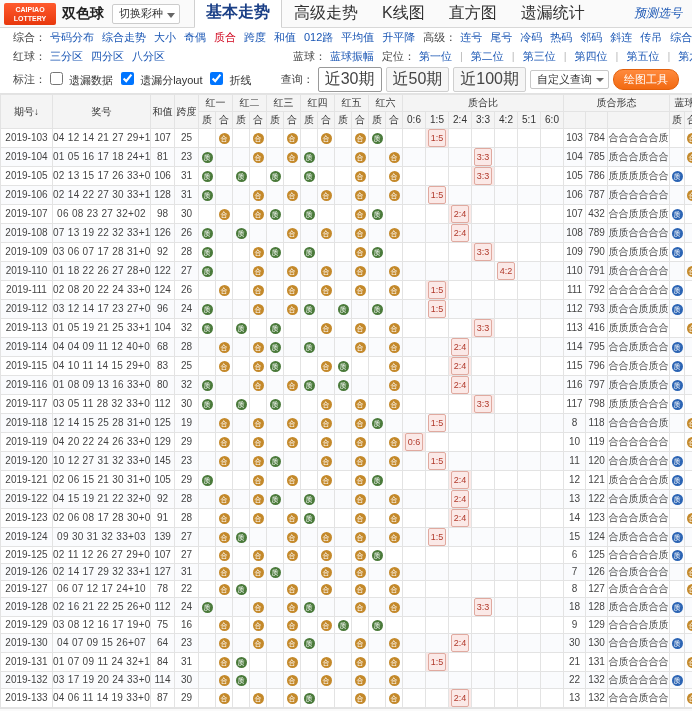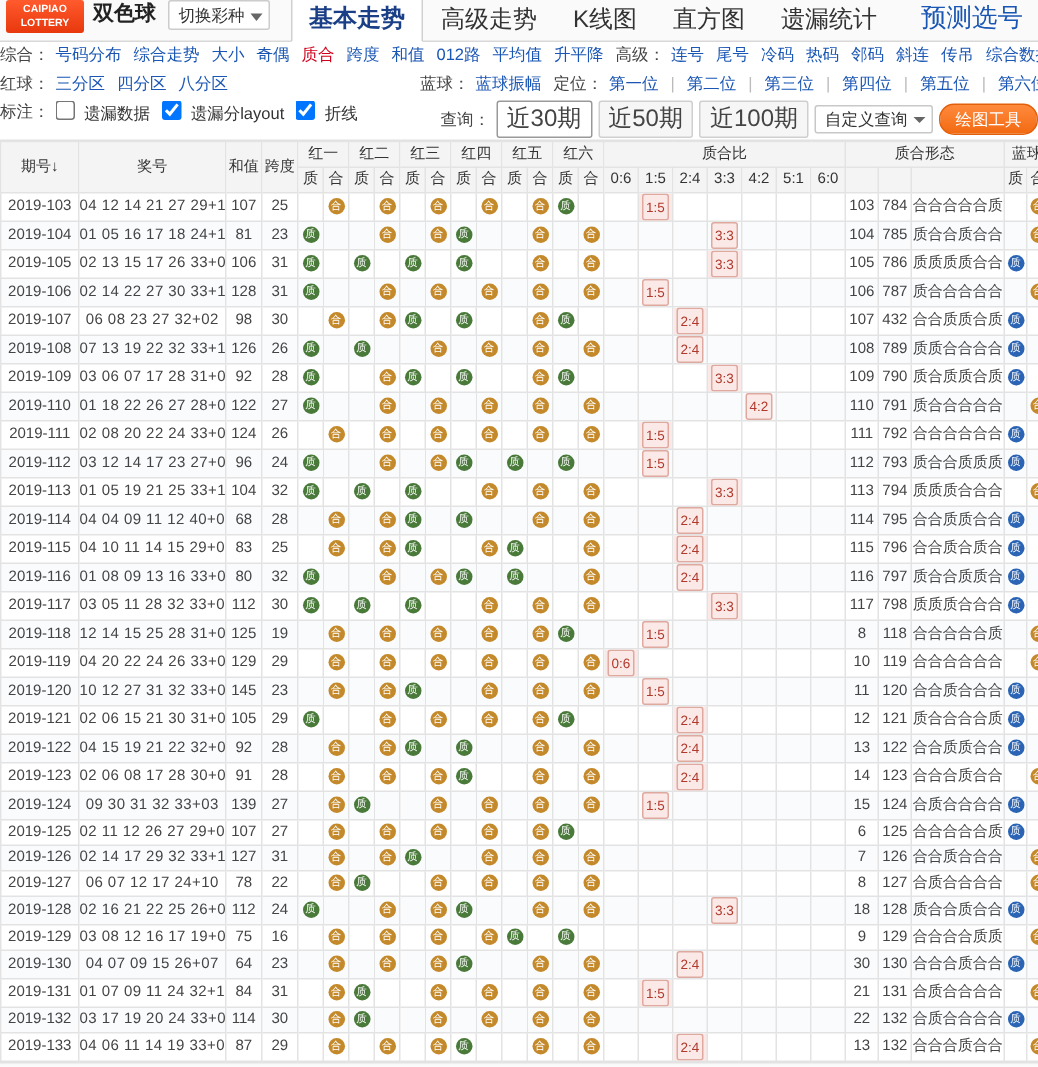--- a/index.html
+++ b/index.html
@@ -7,21 +7,21 @@
   body {
     width: 692px; height: 711px;
     font-family: "Liberation Sans", sans-serif;
     font-size: 11px;
     color: #333;
     background: #fff;
     overflow: hidden;
   }
   
   .topbar {
-    display:flex; height:28px;
+    display:flex; align-items:center; height:28px;
     border-bottom:1px solid #d8d8d8;
     background:#fafafa; padding:0 4px;
   }
   .logo {
     width:52px; height:22px; border-radius:2px;
     background:linear-gradient(#ff5a2d,#e8380d);
     color:#fff; font-size:7px; line-height:9px;
     text-align:center; padding-top:2px; margin-right:6px;
     font-weight:bold;
   }
@@ -39,25 +39,25 @@
   .maintabs { display:flex; margin-left:14px; align-items:flex-end; height:28px; }
   .maintab {
     font-size:16px; padding:5px 11px 4px; color:#333; cursor:pointer;
     border:1px solid transparent; border-bottom:none;
   }
   .maintab.active {
     font-weight:bold; color:#1a3f86; background:#fff;
     border:1px solid #d0d0d0; border-bottom:1px solid #fff;
     border-radius:3px 3px 0 0;
   }
-  .preview-link { margin-left:auto; color:#1a56b4; font-size:17px; padding-right:6px; }
+  .preview-link { margin-left:auto; color:#1a56b4; font-size:12px; padding-right:6px;font-style:italic; }
 
   
   .filters { border-bottom:1px solid #e2e2e2; }
-  .frow { display:flex; align-items:flex-start; min-height:19px; font-size:11px; padding:1px 0; }
+  .frow { display:flex; align-items:center; min-height:19px; font-size:11px; padding:1px 13px; }
   .frow .lbl { color:#444; margin-right:4px; white-space:nowrap; }
   .frow .lnk { color:#1a56b4; margin-right:8px; white-space:nowrap; }
   .frow .lnk.sep:after { content:"|"; color:#bbb; margin-left:8px; }
   .frow.red .lnk.hot { color:#d0021b; }
   .rgt { margin-left:auto; display:flex; align-items:center; }
   .pill {
     border:1px solid #cfcfcf; background:#f6f6f6; padding:1px 6px; margin-right:4px;
     border-radius:2px; font-size:16px; color:#444;
   }
   .pill.sel { background:#fff; border-color:#999; }
@@ -610,21 +610,21 @@
           <td class="zone"></td>
           <td class="zone"><span class="ball he">合</span></td>
           <td class="ratio"></td>
           <td class="ratio"></td>
           <td class="ratio"></td>
           <td class="ratio hot"><span class="tag orange">3:3</span></td>
           <td class="ratio"></td>
           <td class="ratio"></td>
           <td class="ratio"></td>
           <td class="small">113</td>
-          <td class="small">794</td>
+          <td class="small">416</td>
           <td class="shape">质质质合合合</td>
           <td class="zone"></td>
           <td class="zone"><span class="ball he">合</span></td>
         </tr>
         <tr class="alt">
           <td class="no">2019-114</td>
           <td class="nums">04 04 09 11 12 40+05</td>
           <td class="he">68</td>
           <td class="kua">28</td>
           <td class="zone"></td>

